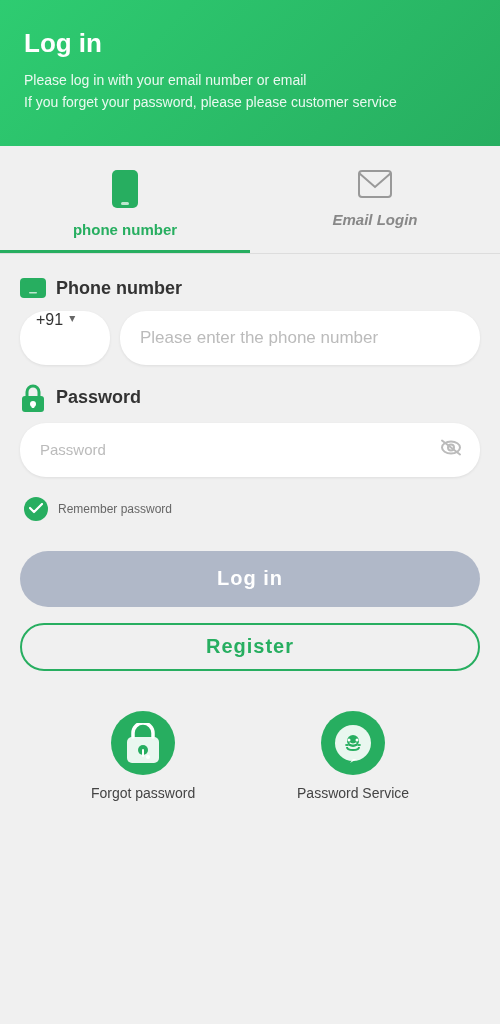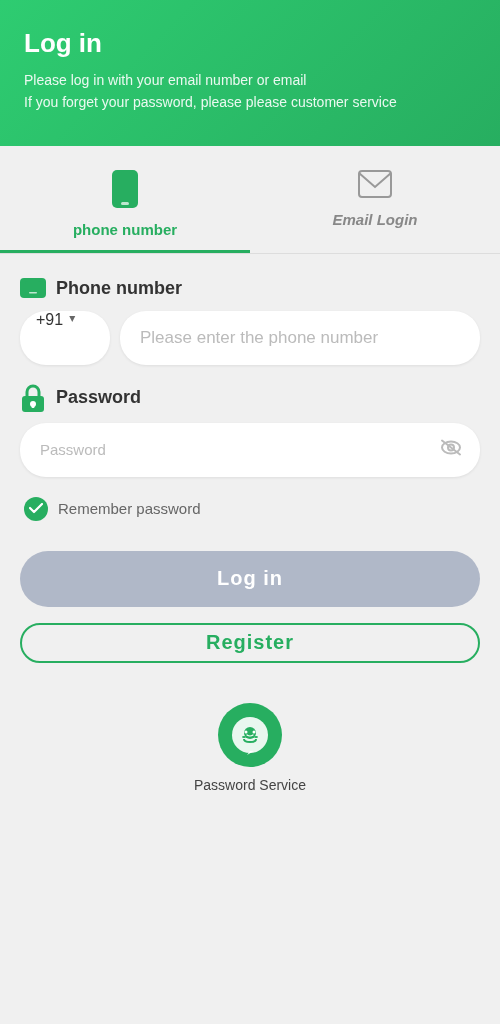--- a/index.html
+++ b/index.html
@@ -162,42 +162,42 @@
       background: #27ae60;
       border-radius: 50%;
       display: flex;
       align-items: center;
       justify-content: center;
       color: white;
       font-size: 14px;
       flex-shrink: 0;
     }
     .remember-label {
-      font-size: 15px;
+      font-size: 12px;
       color: #666;
     }
 
     
     .btn-login {
       width: 100%;
       height: 56px;
       border-radius: 28px;
       background: #b0b8c8;
       border: none;
       font-size: 20px;
       font-weight: 700;
       color: #fff;
       letter-spacing: 1px;
       cursor: pointer;
       margin-top: 30px;
       display: block;
     }
     .btn-register {
       width: 100%;
-      height: 40px;
+      height: 48px;
       border-radius: 28px;
       background: transparent;
       border: 2px solid #27ae60;
       font-size: 20px;
       font-weight: 700;
       color: #27ae60;
       letter-spacing: 1px;
       cursor: pointer;
       margin-top: 16px;
       display: block;
@@ -341,20 +341,32 @@
       </svg>
     </div>
     <span class="remember-label">Remember password</span>
   </div>
 
   <button class="btn-login">Log in</button>
 
   <button class="btn-register">Register</button>
 
   <div class="bottom-actions">
+    <div class="bottom-action-item">
+      <div class="bottom-action-icon">
+        <svg width="36" height="40" viewBox="0 0 36 40" fill="none" xmlns="http://www.w3.org/2000/svg">
+          <rect x="2" y="14" width="32" height="26" rx="5" fill="white" fill-opacity="0.9"></rect>
+          <path d="M8 14V10C8 4.477 12.477 0 18 0C23.523 0 28 4.477 28 10V14" stroke="white" stroke-width="3.5" fill="none" stroke-linecap="round"></path>
+          <circle cx="18" cy="27" r="5" fill="#27ae60"></circle>
+          <line x1="18" y1="27" x2="18" y2="33" stroke="white" stroke-width="2" stroke-linecap="round"></line>
+          <circle cx="23" cy="34" r="2" fill="white"></circle>
+        </svg>
+      </div>
+      <span class="bottom-action-label">Forgot password</span>
+    </div>
     <div class="bottom-action-item">
       <div class="bottom-action-icon">
         <svg width="40" height="40" viewBox="0 0 40 40" fill="none" xmlns="http://www.w3.org/2000/svg">
           <circle cx="20" cy="20" r="18" fill="white" fill-opacity="0.9"></circle>
           <circle cx="20" cy="18" r="6" fill="#27ae60"></circle>
           <ellipse cx="14" cy="22" rx="2" ry="1" fill="#27ae60"></ellipse>
           <ellipse cx="26" cy="22" rx="2" ry="1" fill="#27ae60"></ellipse>
           <path d="M14 24C14 28 26 28 26 24" stroke="#27ae60" stroke-width="2" fill="none"></path>
           <circle cx="16" cy="17" r="1.5" fill="white"></circle>
           <circle cx="24" cy="17" r="1.5" fill="white"></circle>

